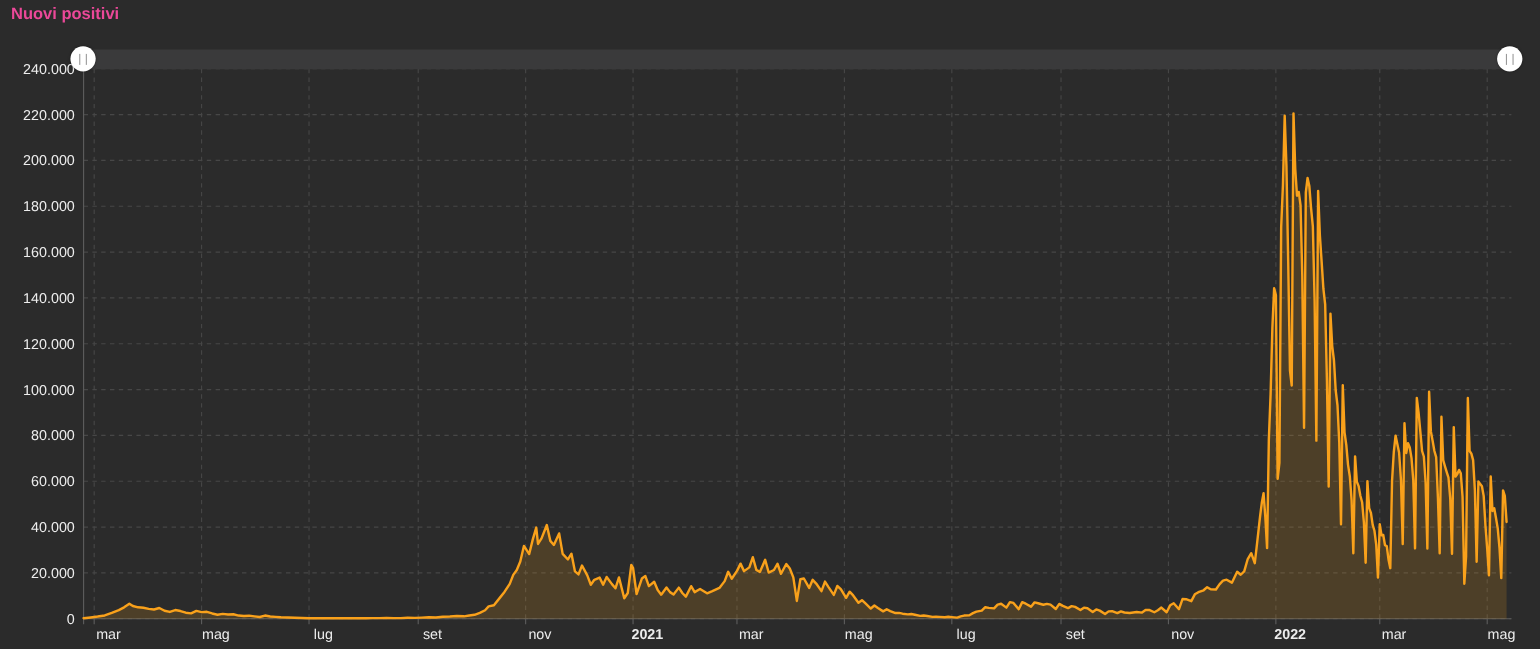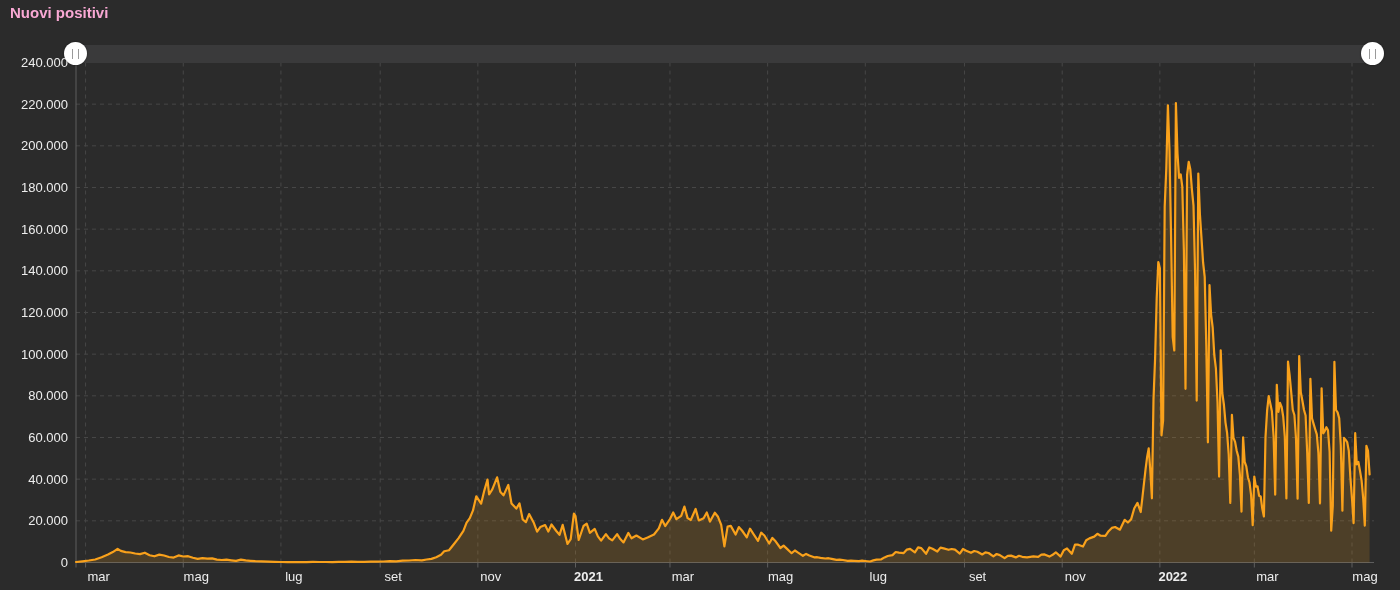--- a/index.html
+++ b/index.html
@@ -1,18 +1,18 @@
 <!DOCTYPE html>
 <html><head>
 <meta charset="utf-8">
 <style>
   html,body{margin:0;padding:0;background:#2B2B2B;}
   .app{position:relative;width:1400px;height:590px;background:#2B2B2B;overflow:hidden;
        font-family:"Liberation Sans",sans-serif;}
-  .chart-title{position:absolute;left:10px;top:4px;color:#f9a8d4;font-size:15px;font-weight:bold;}
+  .chart-title{position:absolute;left:10px;top:4px;color:#ec4899;font-size:15px;font-weight:bold;}
   .slider-track{position:absolute;left:70px;top:45px;width:1312px;height:18px;border-radius:9px;
        background:#3A3A3B;z-index:2;}
   .slider-handle{position:absolute;top:42px;width:23px;height:23px;border-radius:50%;
        background:#FFFFFF;z-index:3;display:flex;align-items:center;justify-content:center;
        box-shadow:0 0 2px rgba(0,0,0,.5);cursor:ew-resize;}
   .slider-handle.left{left:64px;}
   .slider-handle.right{left:1361px;}
   .grip{display:block;width:5px;height:10px;border-left:1.5px solid #9A9A9A;border-right:1.5px solid #9A9A9A;}
   svg#chart{position:absolute;left:0;top:0;z-index:1;font-family:"Liberation Sans",sans-serif;}
 </style>

